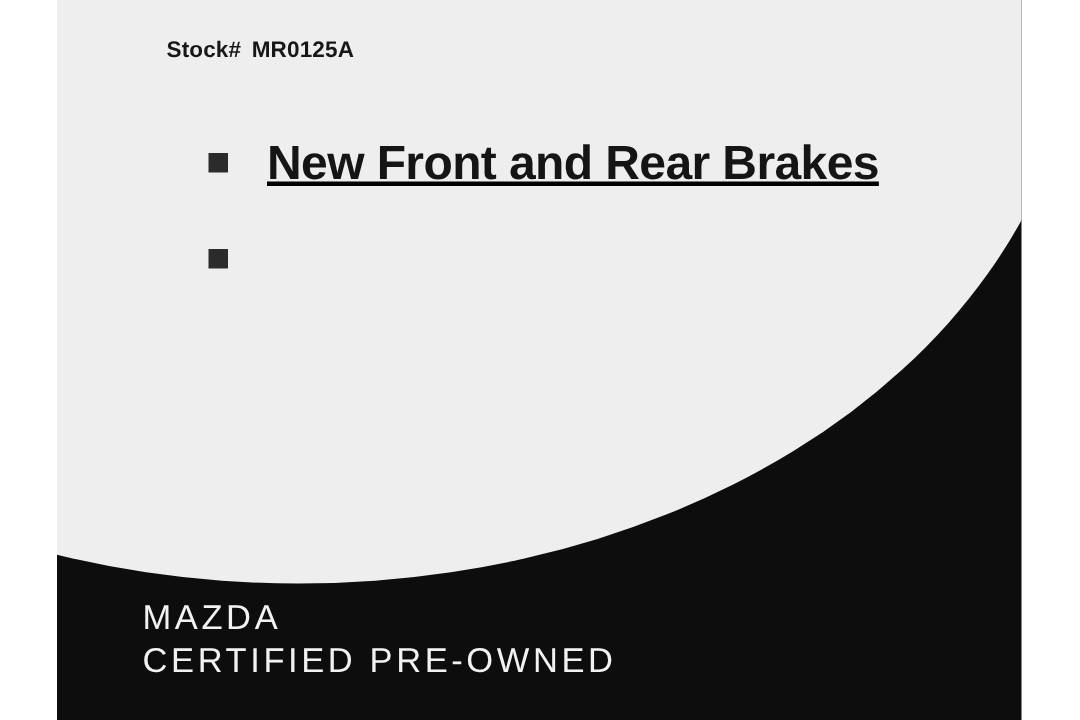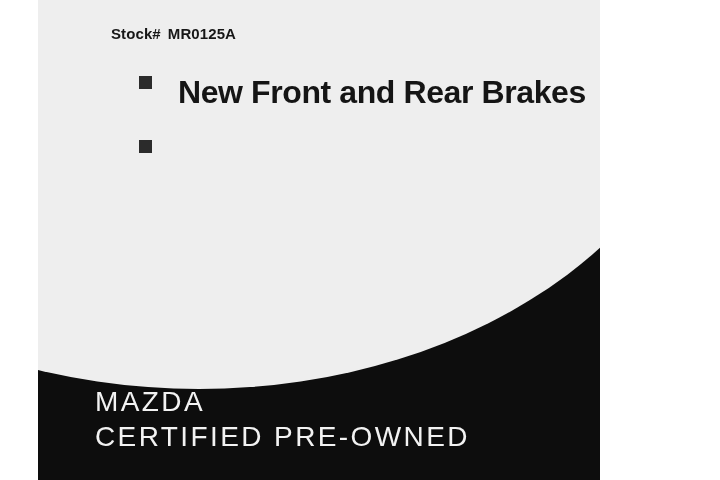--- a/index.html
+++ b/index.html
@@ -2,21 +2,21 @@
 <html><head>
 <meta charset="utf-8">
 <style>
   html, body {
     margin: 0;
     padding: 0;
     background: #ffffff;
   }
   #stage {
     position: relative;
-    width: 600px;
+    width: 720px;
     height: 480px;
     background: #ffffff;
     overflow: hidden;
     font-family: "Liberation Sans", sans-serif;
   }
 
   
   .card {
     position: absolute;
     left: 38px;
@@ -55,21 +55,23 @@
   .features {
     position: absolute;
     left: 101px;
     top: 76px;
     margin: 0;
     padding: 0;
     list-style: none;
   }
   .feature-item {
     display: flex;
+    align-items: center;
     height: 64px;
+    text-decoration: underline;
   }
   .bullet-square {
     width: 13px;
     height: 13px;
     background: #2b2b2b;
     flex: 0 0 auto;
     margin-right: 26px;
   }
   .feature-label {
     font-size: 32px;
@@ -81,21 +83,21 @@
   }
 
   
   .cpo {
     position: absolute;
     left: 57px;
     bottom: 26px;
     color: #f2f2f2;
   }
   .cpo-line {
-    font-size: 28px;
+    font-size: 23px;
     font-weight: 300;
     letter-spacing: 2.4px;
     line-height: 1.23;
     white-space: nowrap;
   }
 </style>
 </head>
 <body>
 
 <div id="stage">

